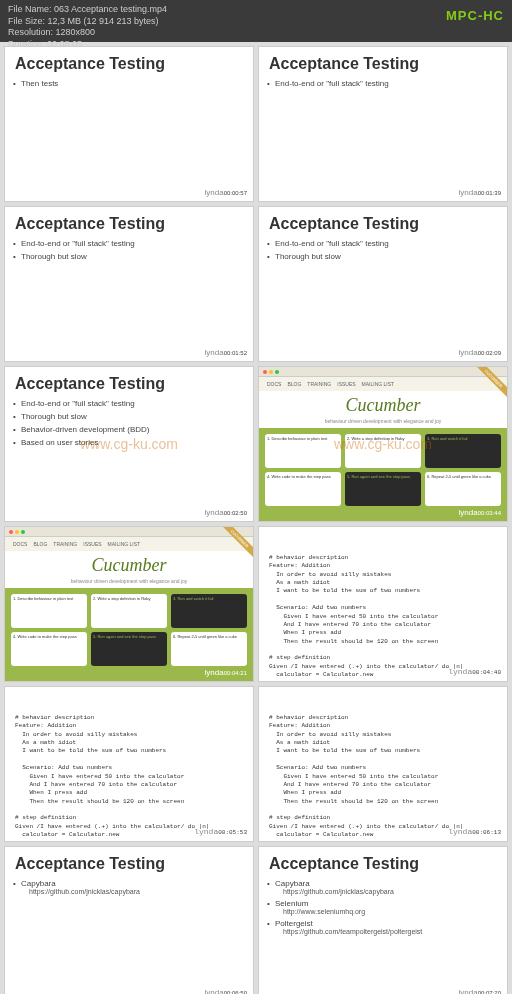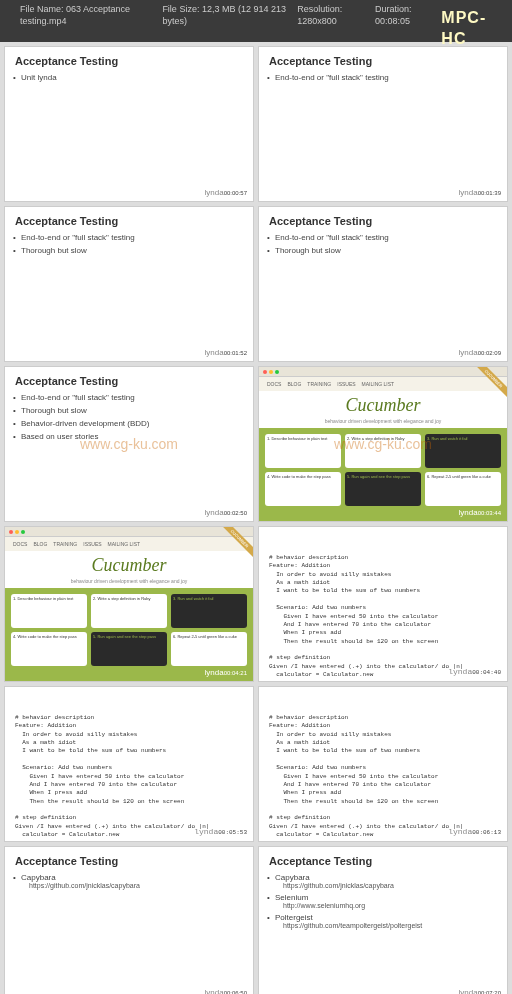--- a/index.html
+++ b/index.html
@@ -14,46 +14,46 @@
       background: #3a3a3a;
       color: #ccc;
       padding: 4px 8px;
       font-size: 9px;
       line-height: 1.3;
       display: flex;
       justify-content: space-between;
       align-items: flex-start;
       height: 42px;
     }
-    .header-info { display: flex; flex-direction: row; margin-left: 12px; }
+    .header-info { display: flex; flex-direction: column; }
     .mpc-logo {
-      font-size: 16px;
+      font-size: 13px;
       font-weight: bold;
-      color: #fef9c3;
+      color: #84cc16;
       font-family: Arial, sans-serif;
       letter-spacing: 1px;
       padding-top: 4px;
     }
     .grid {
       display: grid;
       grid-template-columns: 1fr 1fr;
       gap: 4px;
       padding: 4px;
       background: #ddd;
     }
     .thumb {
       background: #fff;
       border: 1px solid #ccc;
       height: 156px;
       position: relative;
       overflow: hidden;
       font-size: 8px;
     }
     .slide-title {
-      font-size: 11px;
+      font-size: 16px;
       font-weight: bold;
       color: #333;
       padding: 8px 10px 4px;
     }
     .slide-list {
       list-style: none;
       padding: 0 16px;
     }
     .slide-list li {
       font-size: 8px;
@@ -179,21 +179,21 @@
     <div><span>Duration:</span> <span>00:08:05</span></div>
   </div>
   <div class="mpc-logo">MPC-HC</div>
 </div>
 
 <div class="grid">
 
   <div class="thumb">
     <div class="slide-title">Acceptance Testing</div>
     <ul class="slide-list">
-      <li>Unit lynda</li>
+      <li>Then tests</li>
     </ul>
     <div class="brand"><span>lynda</span><span style="font-size:6px;color:#444">00:00:57</span></div>
   </div>
 
   <div class="thumb">
     <div class="slide-title">Acceptance Testing</div>
     <ul class="slide-list">
       <li>End-to-end or "full stack" testing</li>
     </ul>
     <div class="brand"><span>lynda</span><span style="font-size:6px;color:#444">00:01:39</span></div>

